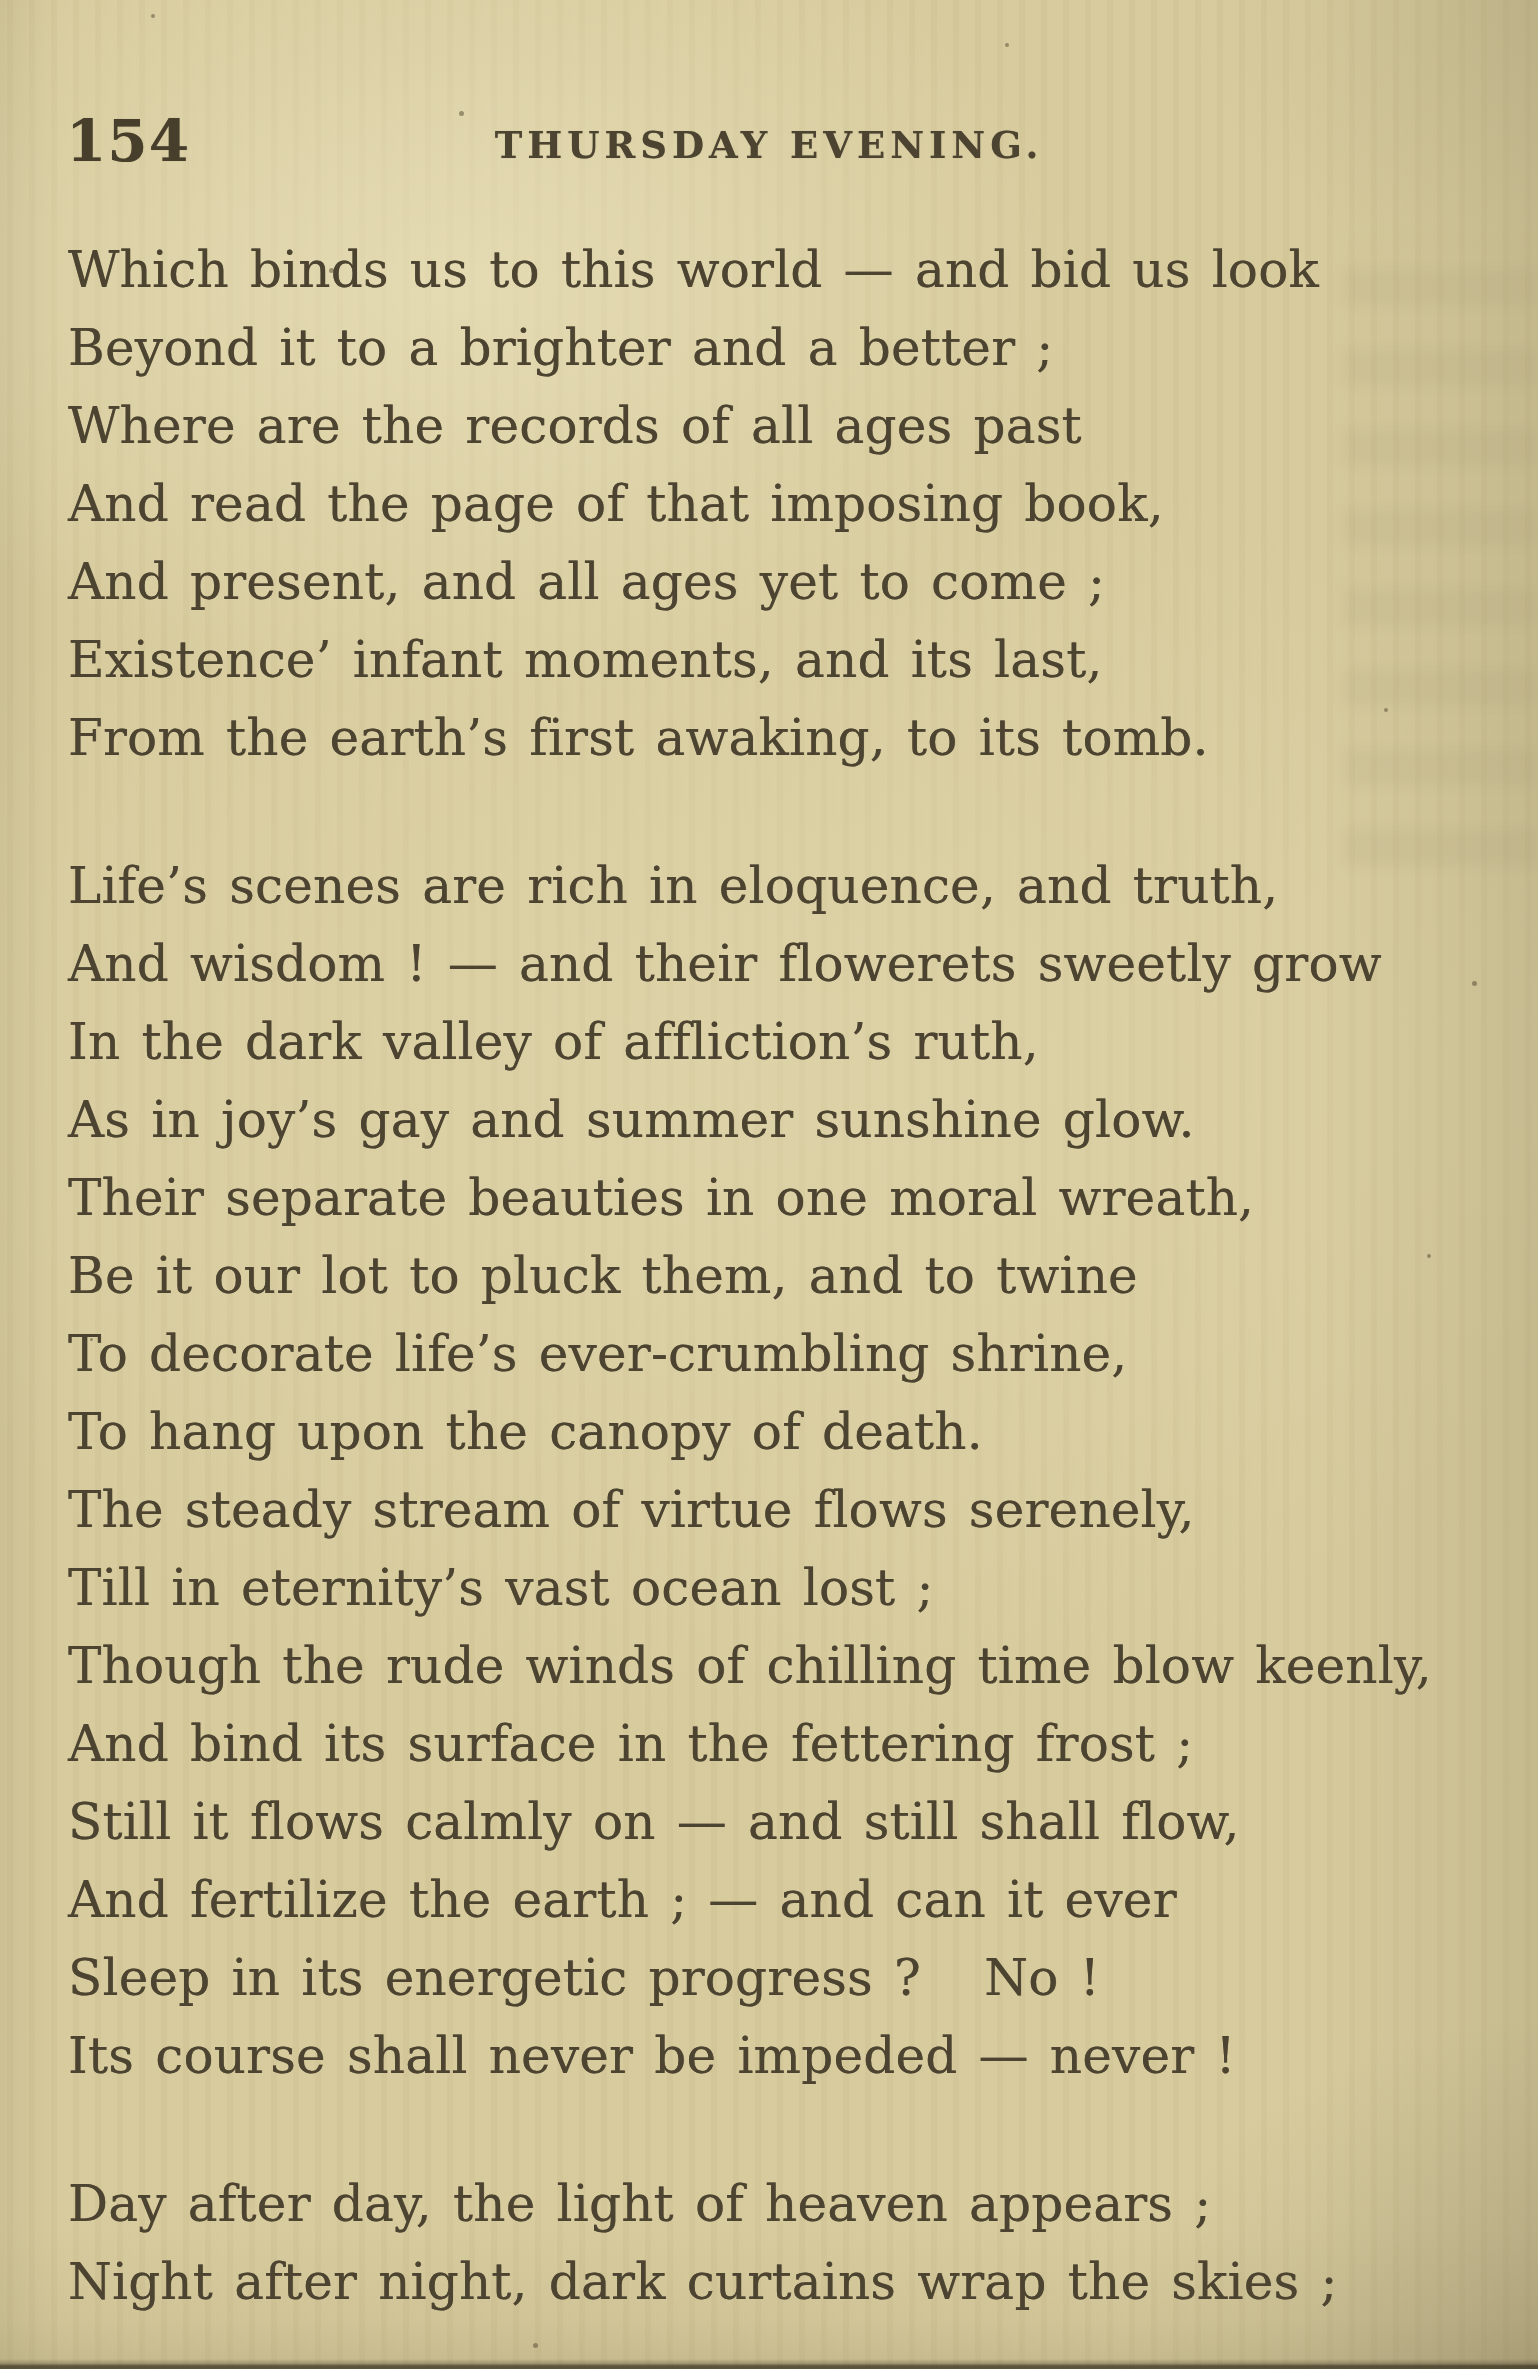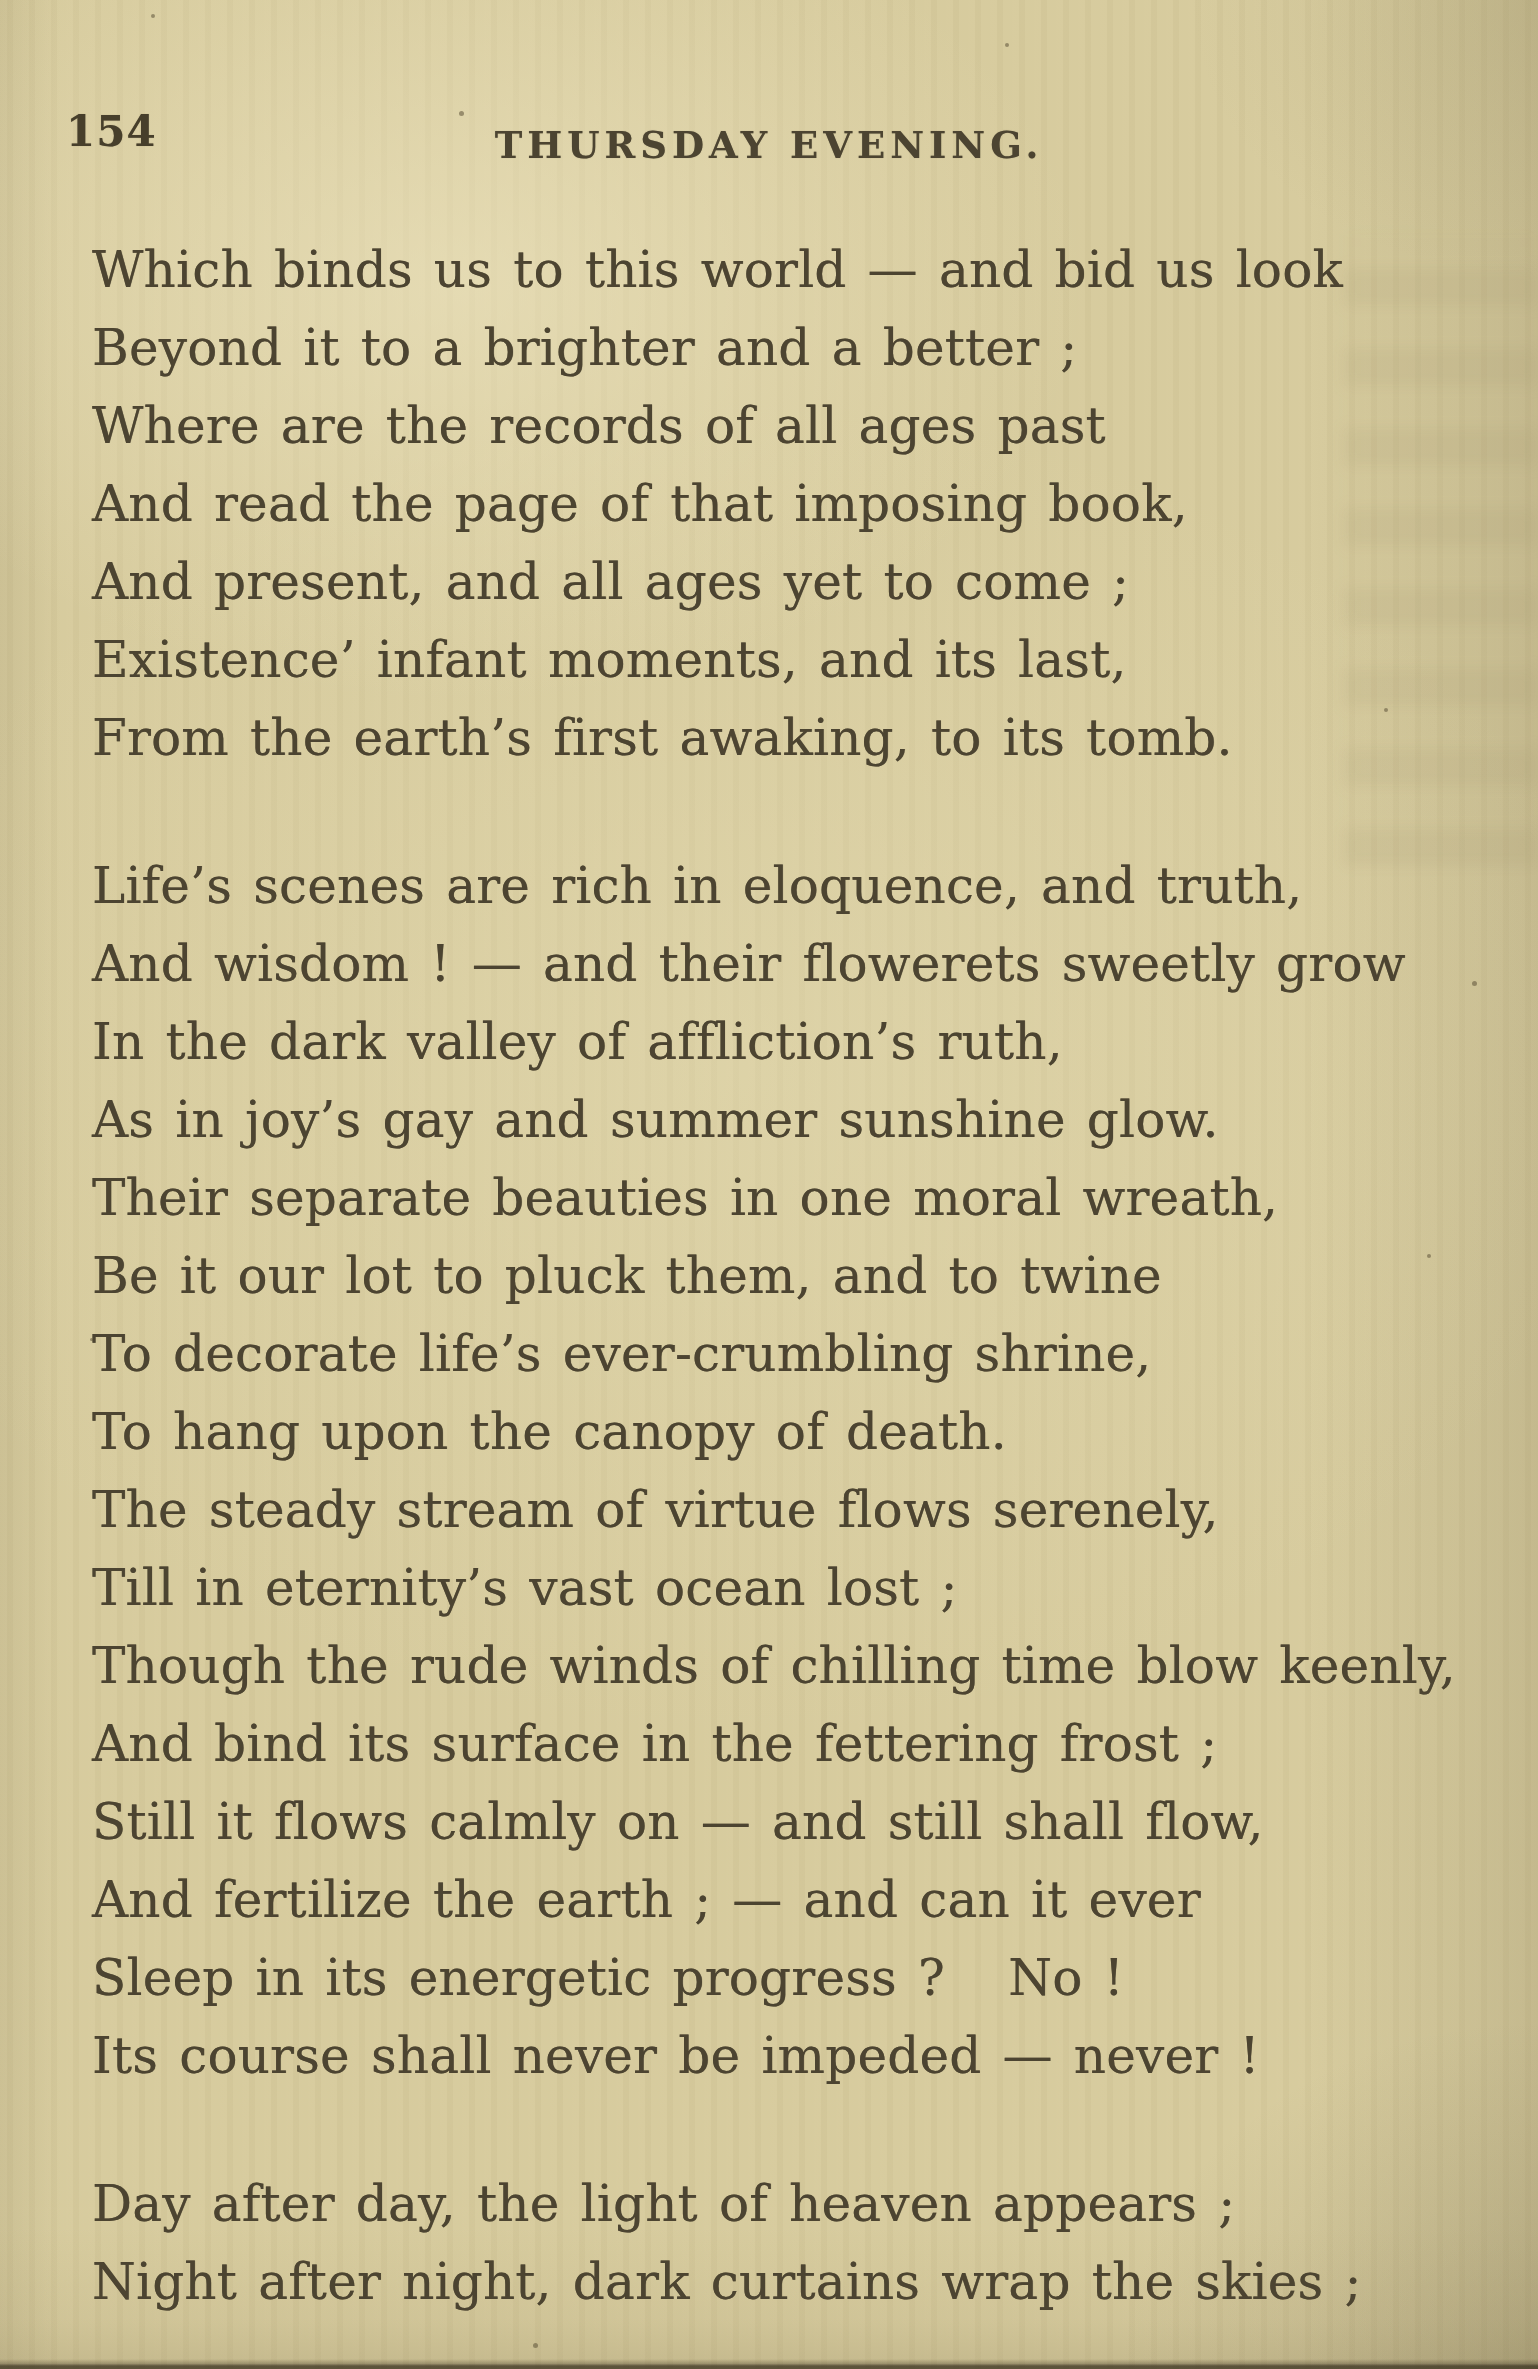--- a/index.html
+++ b/index.html
@@ -35,21 +35,21 @@
       rgba(148,136,96,0.14) 0 38px,
       rgba(148,136,96,0.02) 38px 80px
     );
     filter: blur(7px);
     opacity: 0.8;
   }
   .header-pagenum {
     position: absolute;
     left: 66px;
     top: 107px;
-    font-size: 42px;
+    font-size: 58px;
     font-weight: 700;
     letter-spacing: 1px;
     color: #473f2b;
     text-shadow: 0 0 0.7px rgba(71,63,43,0.55);
   }
   .header-title {
     position: absolute;
     left: 50%;
     top: 123px;
     transform: translateX(-50%);
@@ -66,21 +66,21 @@
     top: 231px;
     right: 10px;
     font-size: 50px;
     line-height: 78px;
     color: #4c4431;
     letter-spacing: 0.2px;
     word-spacing: 5px;
     text-shadow: 0 0 0.6px rgba(76,68,49,0.6), 0.4px 0.4px 0 rgba(76,68,49,0.22);
   }
   .stanza + .stanza { margin-top: 70px; }
-  .line { white-space: pre; margin-left: 24px; }
+  .line { white-space: pre; }
   .speck {
     position: absolute;
     border-radius: 50%;
     background: rgba(92,82,56,0.55);
   }
   .bottom-edge {
     position: absolute;
     left: 0;
     right: 0;
     bottom: 0;

